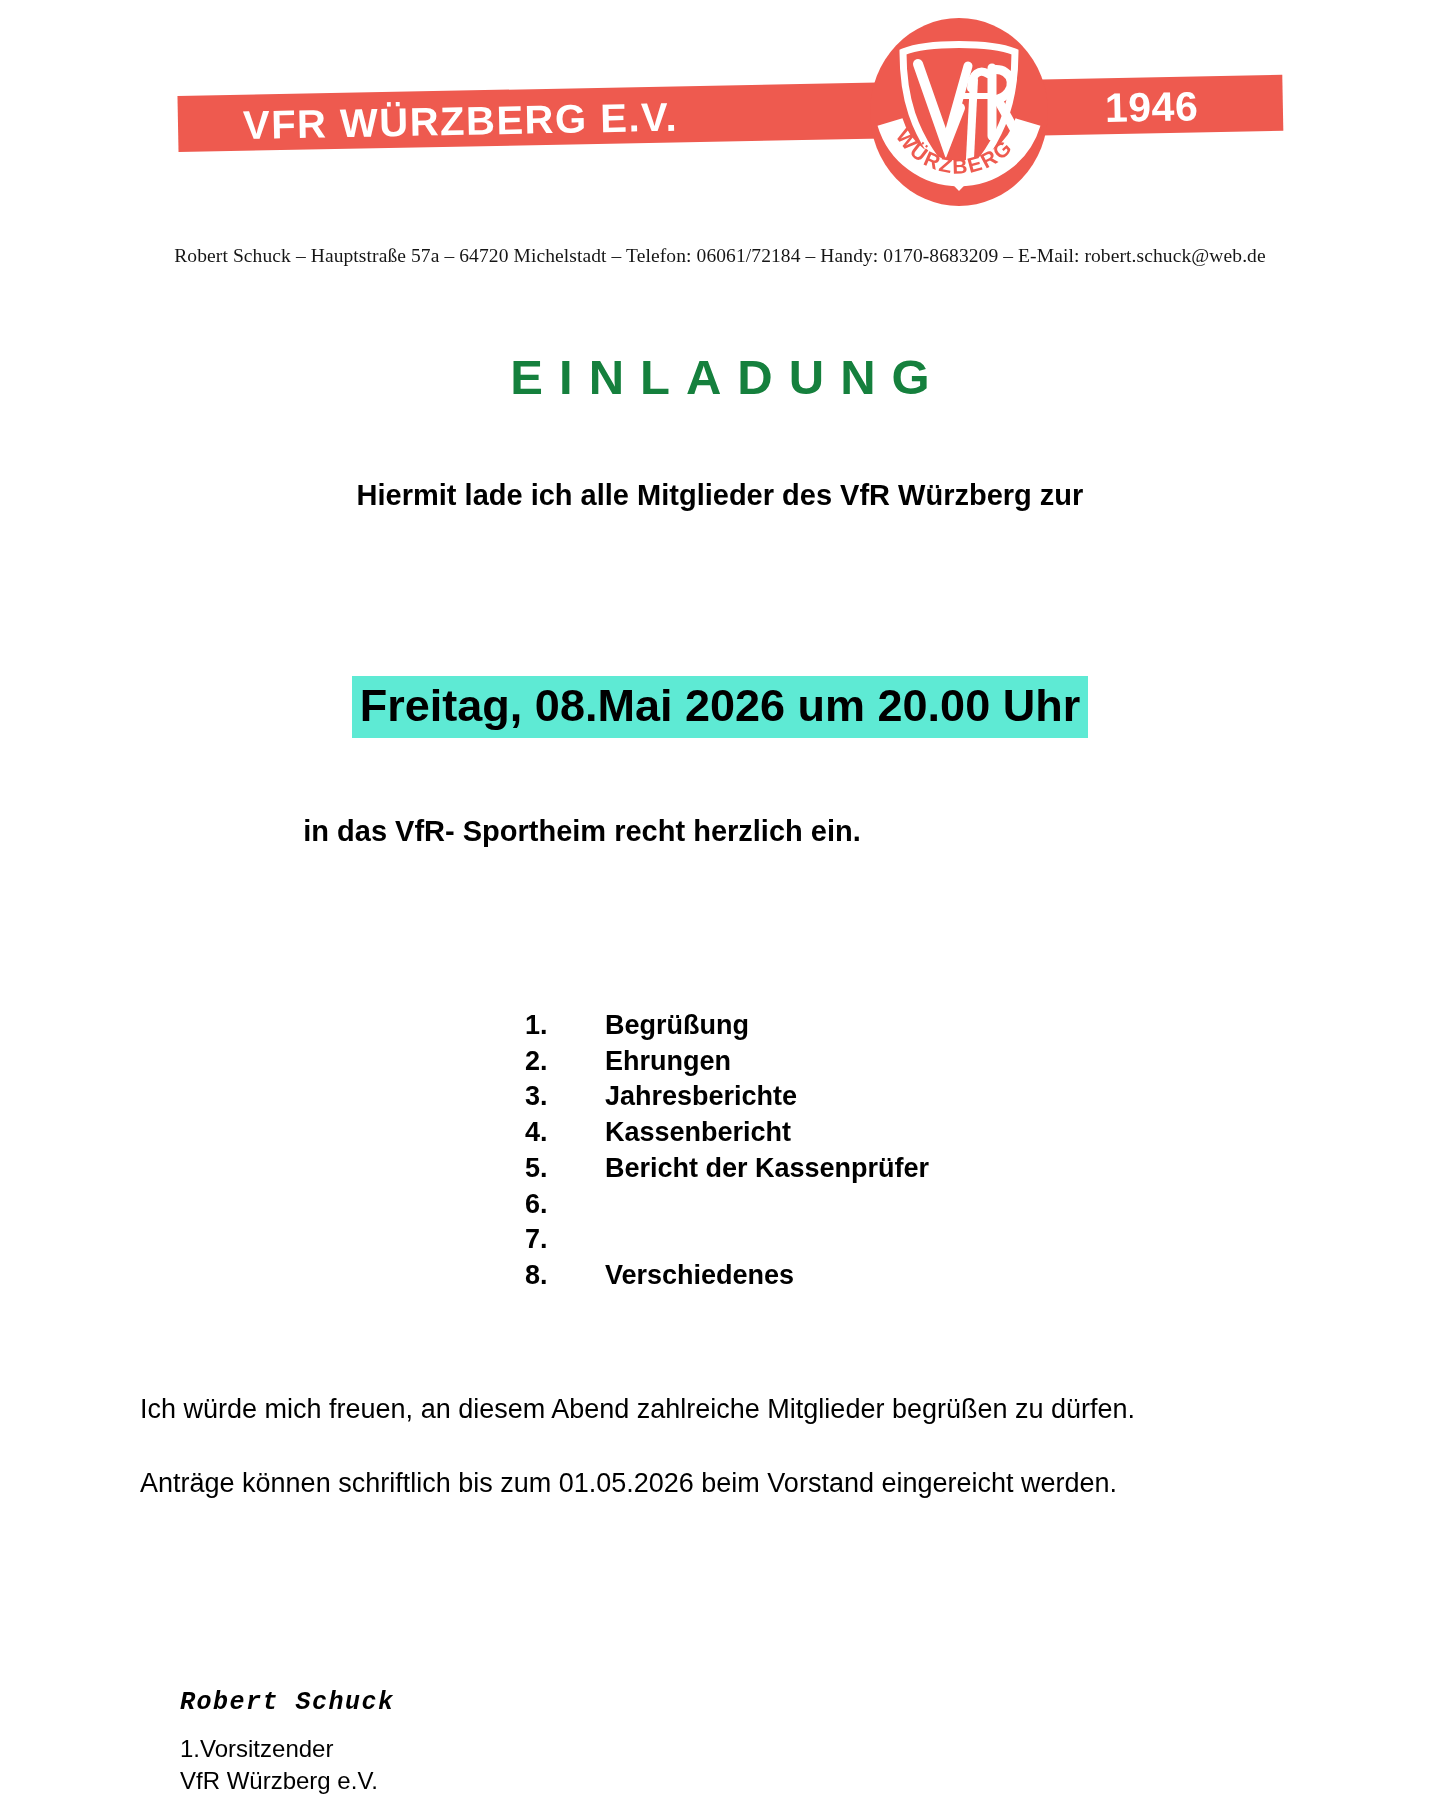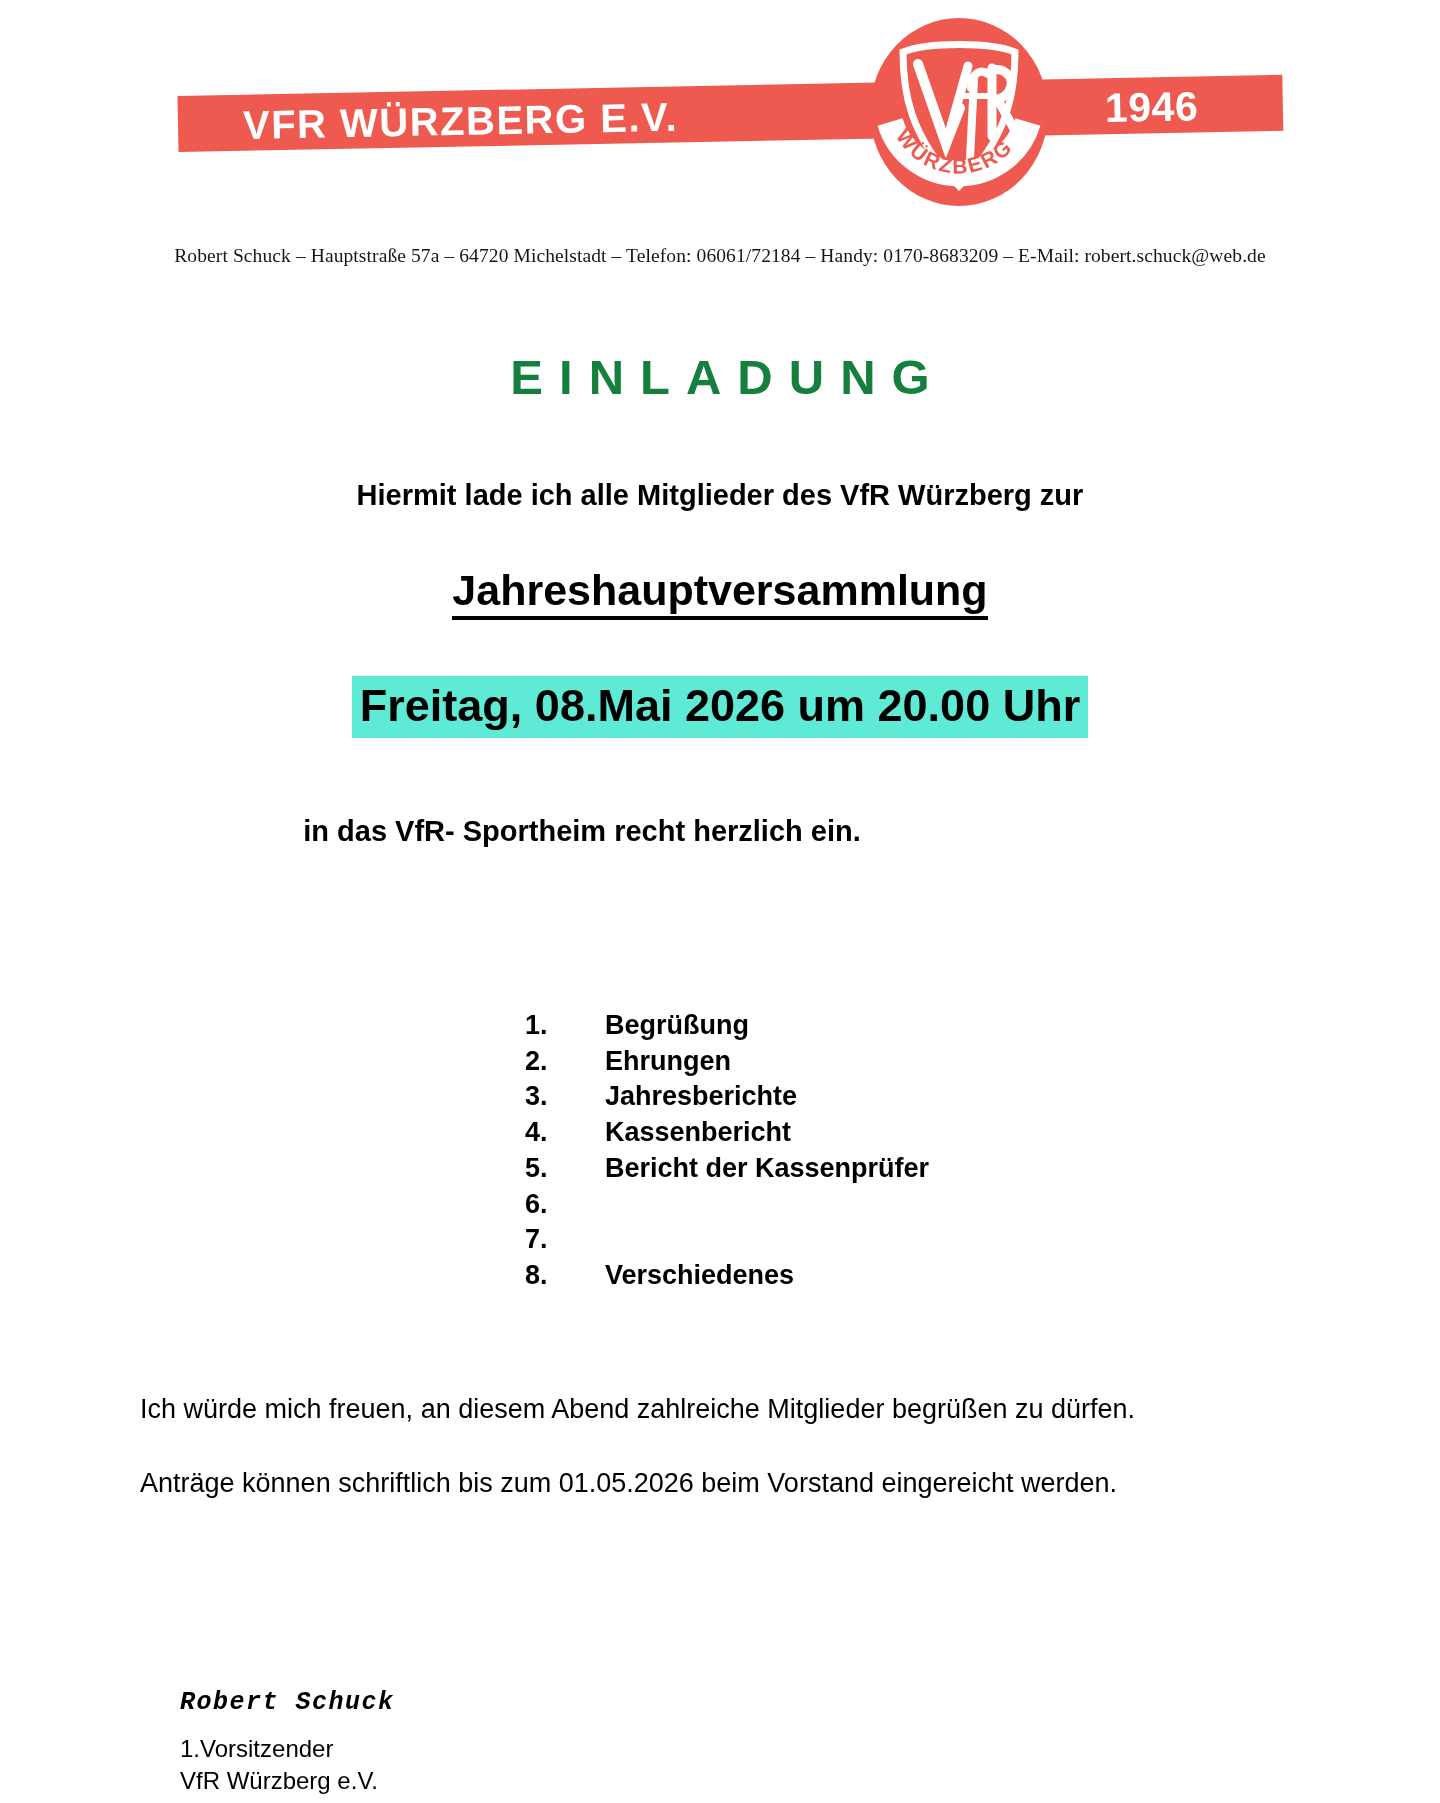--- a/index.html
+++ b/index.html
@@ -280,23 +280,20 @@
       </svg>
     </div>
   </div>
 
   <div class="contact-line">Robert Schuck – Hauptstraße 57a – 64720 Michelstadt – Telefon: 06061/72184 – Handy: 0170-8683209 – E-Mail: robert.schuck@web.de</div>
 
   <div class="einladung-title">EINLADUNG</div>
 
   <div class="intro-line">Hiermit lade ich alle Mitglieder des VfR Würzberg zur</div>
 
-  <div class="meeting-name">
-    <span>Jahreshauptversammlung</span>
-  </div>
 
   <div class="date-line-wrap">
     <span class="date-line">Freitag, 08.Mai 2026 um 20.00 Uhr</span>
   </div>
 
   <div class="venue-line">in das VfR- Sportheim recht herzlich ein.</div>
 
 
   <div class="agenda-list">
     <div class="agenda-item">

